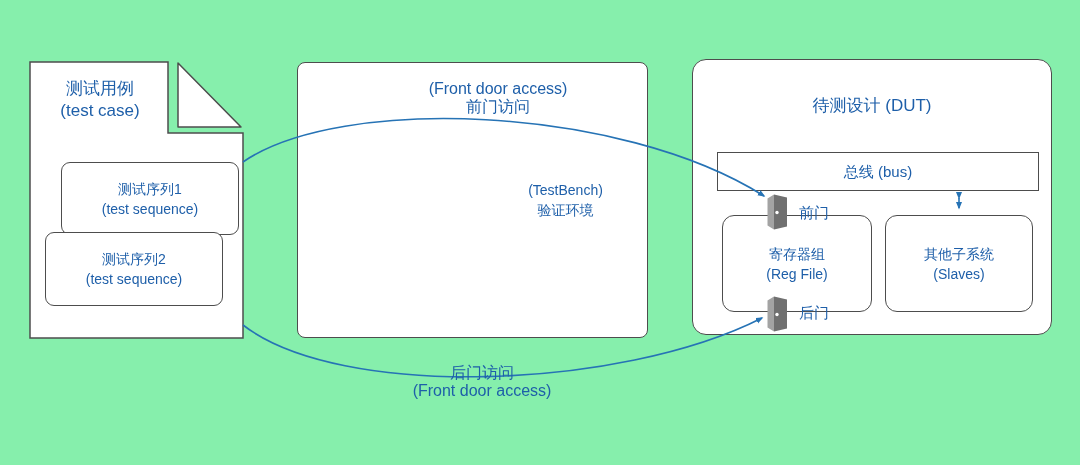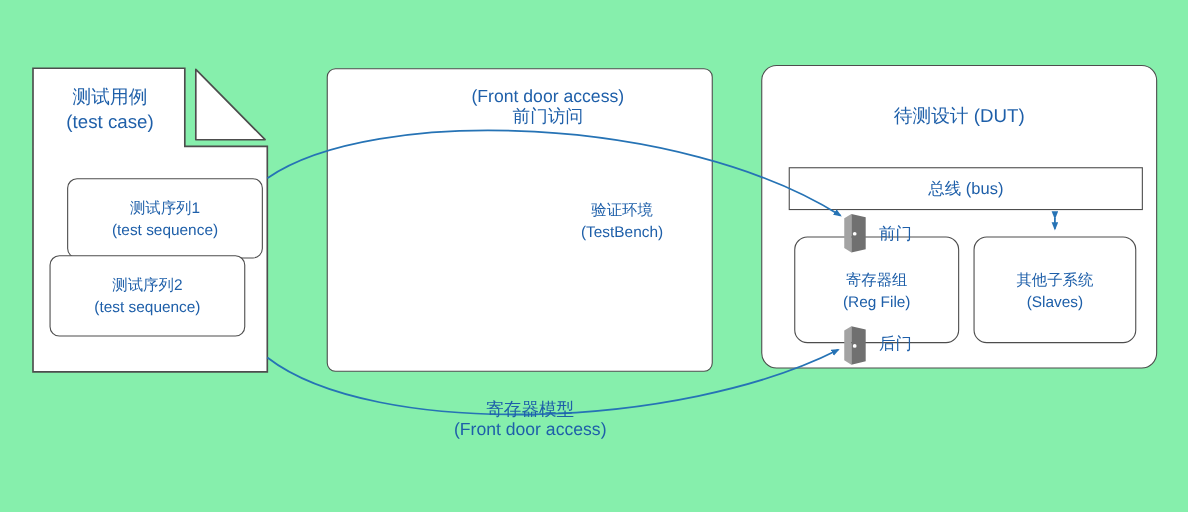--- a/index.html
+++ b/index.html
@@ -50,22 +50,22 @@
 
   <div class="box" style="left:297px;top:62px;width:351px;height:276px;border-radius:8px;"></div>
 
 
   <div class="label t16" style="left:348px;top:80px;width:300px;">
     <span class="line">(Front door access)</span>
     <span class="line">前门访问</span>
   </div>
 
   <div class="label t14" style="left:483px;top:180px;width:165px;">
+    <span class="line">(TestBench)</span>
     <span class="line">验证环境</span>
-    <span class="line">(TestBench)</span>
   </div>
 
   <div class="box" style="left:692px;top:59px;width:360px;height:276px;border-radius:14px;"></div>
   <div class="label t17" style="left:692px;top:95px;width:360px;">待测设计 (DUT)</div>
 
   <div class="box zh-en t15" style="left:717px;top:152px;width:322px;height:39px;border-radius:0;">
     <span class="line">总线 (bus)</span>
   </div>
 
   <div class="box zh-en t14" style="left:722px;top:215px;width:150px;height:97px;border-radius:12px;">
@@ -86,21 +86,21 @@
   <div class="label t15" style="left:799px;top:204px;text-align:left;">前门</div>
 
   <svg class="door" style="left:764px;top:295px;" width="26" height="38" viewBox="0 0 26 38">
     <path d="M3.5,5.5 L10,1.5 L10,36.5 L3.5,32.5 Z" fill="#a3a3a3"></path>
     <path d="M10,1.5 L23,4.5 L23,33.5 L10,36.5 Z" fill="#707070"></path>
     <circle cx="13" cy="19.5" r="1.7" fill="#ffffff"></circle>
   </svg>
   <div class="label t15" style="left:799px;top:304px;text-align:left;">后门</div>
 
   <div class="label t16" style="left:332px;top:364px;width:300px;">
-    <span class="line">寄存器模型</span>
+    <span class="line">后门访问</span>
     <span class="line">(Front door access)</span>
   </div>
 
   <svg class="arrow-layer" width="1080" height="465">
     <defs>
       <marker id="arr" markerWidth="8" markerHeight="7" refX="6" refY="3" orient="auto" markerUnits="userSpaceOnUse">
         <path d="M0,0 L7.5,3 L0,6 Z" fill="#2673b5"></path>
       </marker>
     </defs>
     <path d="M243,162 C340,95 620,105 764,196" fill="none" stroke="#2673b5" stroke-width="1.6" marker-end="url(#arr)"></path>

